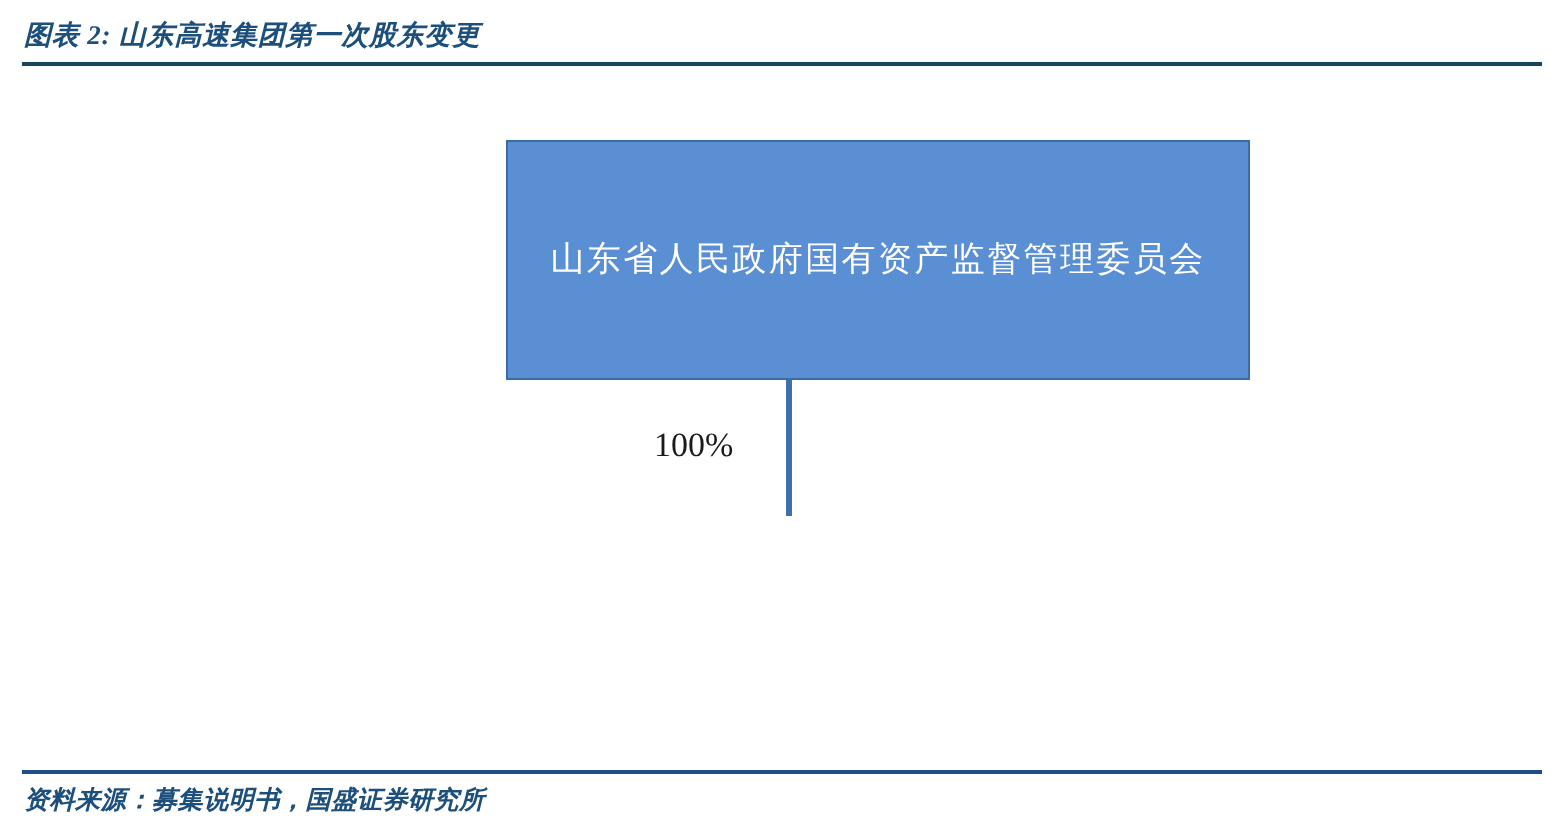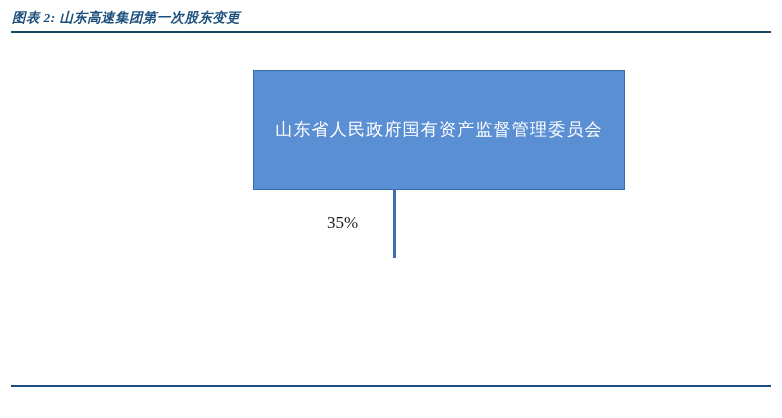--- a/index.html
+++ b/index.html
@@ -132,21 +132,22 @@
   <div class="header-rule"></div>
 
   <div class="diagram">
 
     <div class="node node-parent">
       <span>山东省人民政府国有资产监督管理委员会</span>
     </div>
 
     <div class="connector"></div>
 
-    <div class="edge-label">35%</div>
+    <div class="edge-label">100%</div>
 
 
   </div>
 
   <div class="footer-rule"></div>
 
+  <div class="source-note">资料来源：募集说明书，国盛证券研究所</div>
 
 </div>
 
 </body></html>

